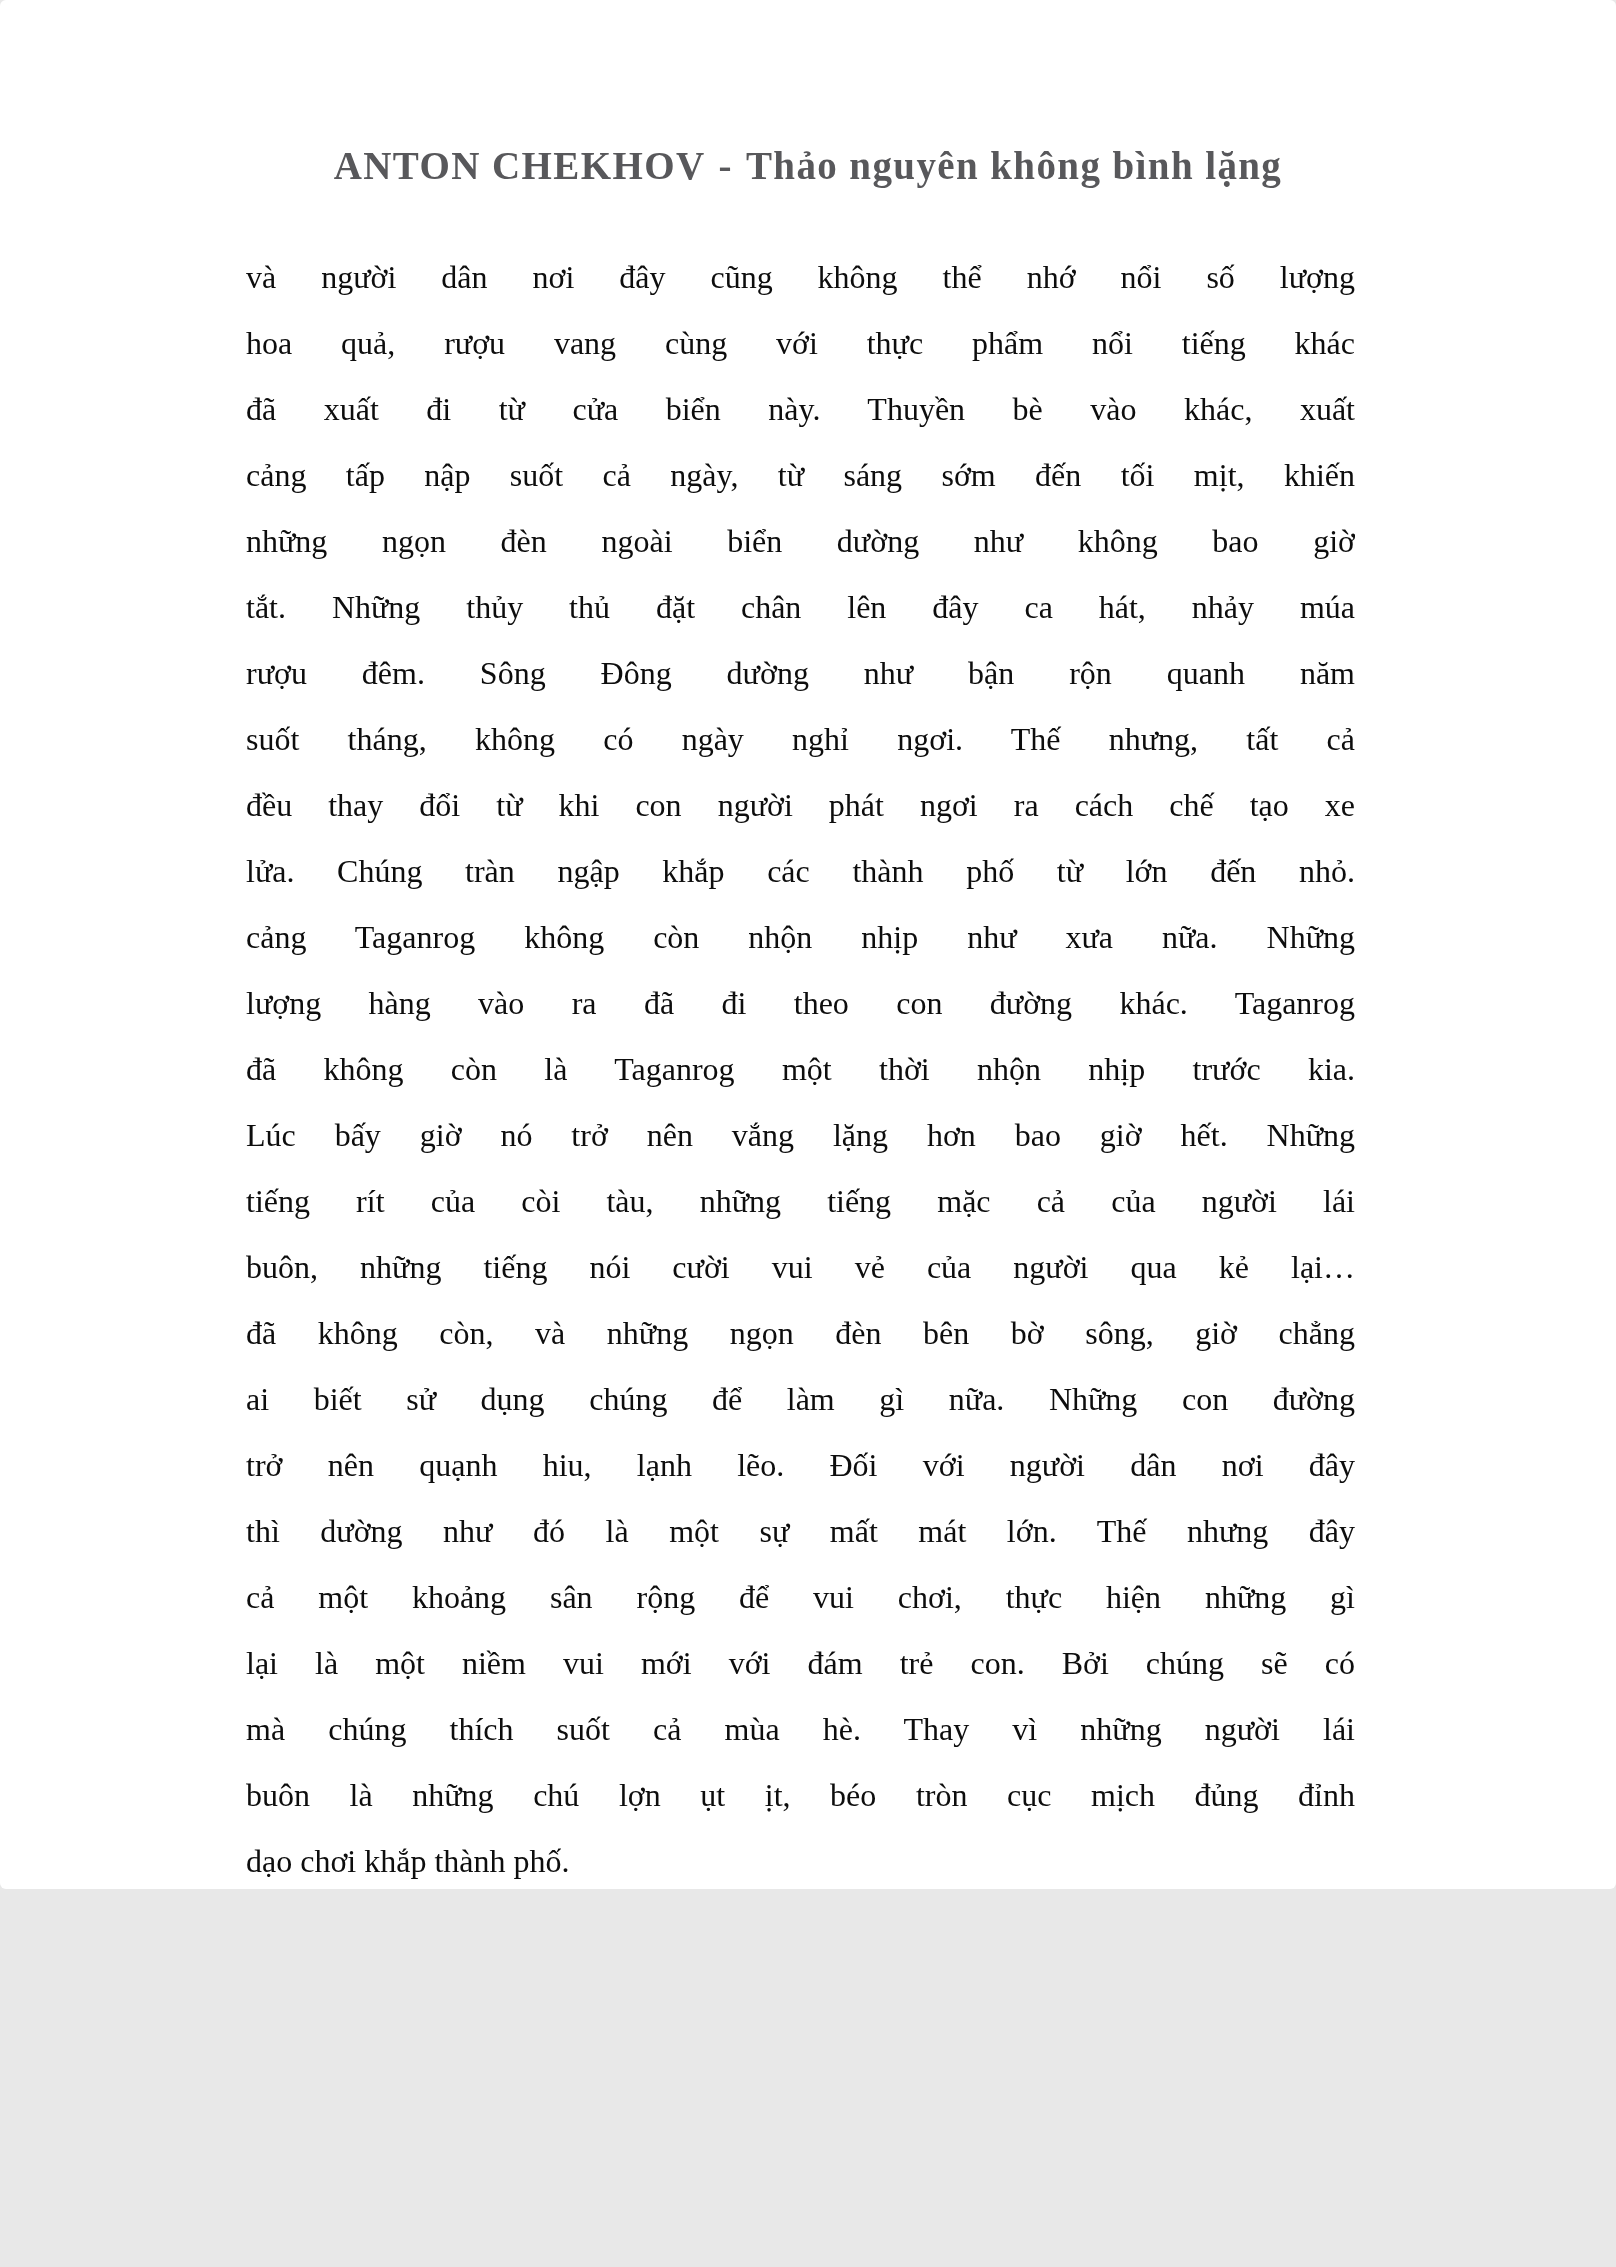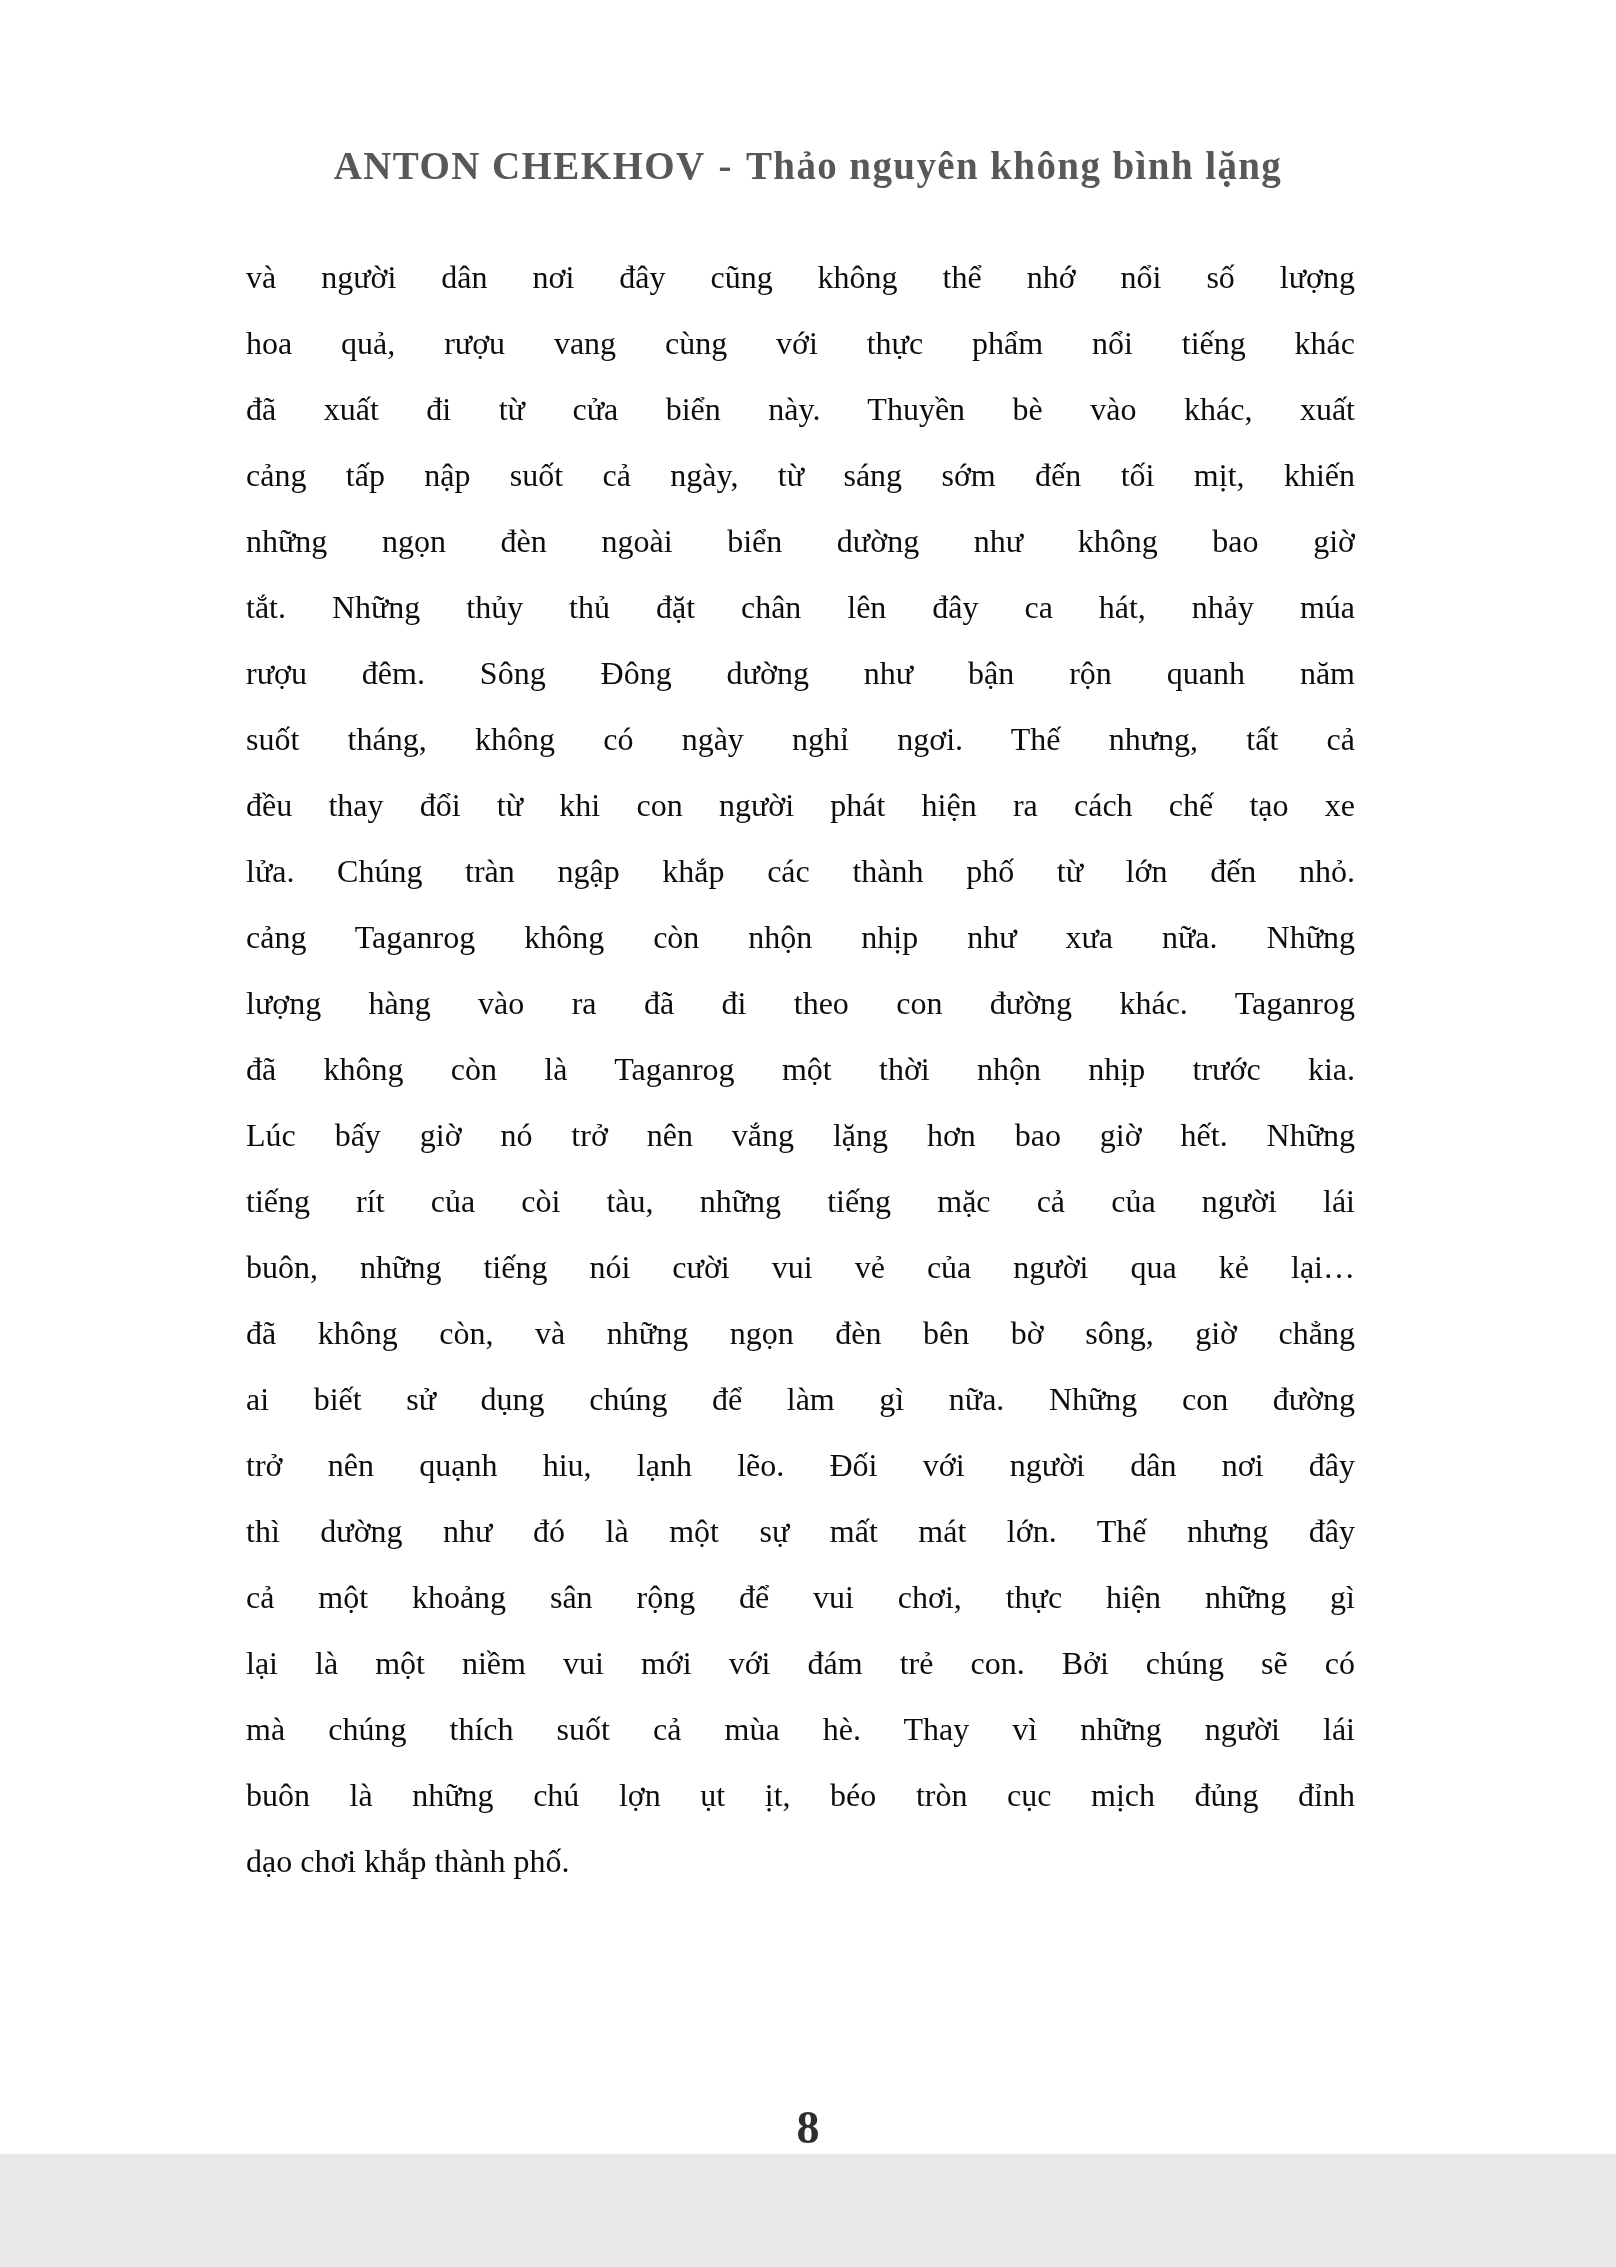--- a/index.html
+++ b/index.html
@@ -3,25 +3,26 @@
 <meta charset="utf-8">
 <style>
   html, body {
     margin: 0;
     padding: 0;
     background: #e8e8e8;
   }
   .page {
     position: relative;
     width: 1616px;
-    height: 2154px;
+    height: 1889px;
     background: #ffffff;
     margin: 0 auto;
     font-family: "Liberation Serif", "DejaVu Serif", serif;
     overflow: hidden;
+    border-radius: 6px;
   }
   .running-header {
     position: absolute;
     top: 143px;
     left: 0;
     width: 100%;
     text-align: center;
     font-weight: bold;
     font-size: 39px;
     letter-spacing: 1.4px;
@@ -73,21 +74,21 @@
 
   <div class="body-text" style="color: rgb(13, 13, 13);">
       <div class="line">và người dân nơi đây cũng không thể nhớ nổi số lượng</div>
       <div class="line">hoa quả, rượu vang cùng với thực phẩm nổi tiếng khác</div>
       <div class="line">đã xuất đi từ cửa biển này. Thuyền bè vào khác, xuất</div>
       <div class="line">cảng tấp nập suốt cả ngày, từ sáng sớm đến tối mịt, khiến</div>
       <div class="line">những ngọn đèn ngoài biển dường như không bao giờ</div>
       <div class="line">tắt. Những thủy thủ đặt chân lên đây ca hát, nhảy múa</div>
       <div class="line">rượu đêm. Sông Đông dường như bận rộn quanh năm</div>
       <div class="line">suốt tháng, không có ngày nghỉ ngơi. Thế nhưng, tất cả</div>
-      <div class="line">đều thay đổi từ khi con người phát hiện ra cách chế tạo xe</div>
+      <div class="line">đều thay đổi từ khi con người phát ngơi ra cách chế tạo xe</div>
       <div class="line">lửa. Chúng tràn ngập khắp các thành phố từ lớn đến nhỏ.</div>
       <div class="line">cảng Taganrog không còn nhộn nhịp như xưa nữa. Những</div>
       <div class="line">lượng hàng vào ra đã đi theo con đường khác. Taganrog</div>
       <div class="line">đã không còn là Taganrog một thời nhộn nhịp trước kia.</div>
       <div class="line">Lúc bấy giờ nó trở nên vắng lặng hơn bao giờ hết. Những</div>
       <div class="line">tiếng rít của còi tàu, những tiếng mặc cả của người lái</div>
       <div class="line">buôn, những tiếng nói cười vui vẻ của người qua kẻ lại…</div>
       <div class="line">đã không còn, và những ngọn đèn bên bờ sông, giờ chẳng</div>
       <div class="line">ai biết sử dụng chúng để làm gì nữa. Những con đường</div>
       <div class="line">trở nên quạnh hiu, lạnh lẽo. Đối với người dân nơi đây</div>

